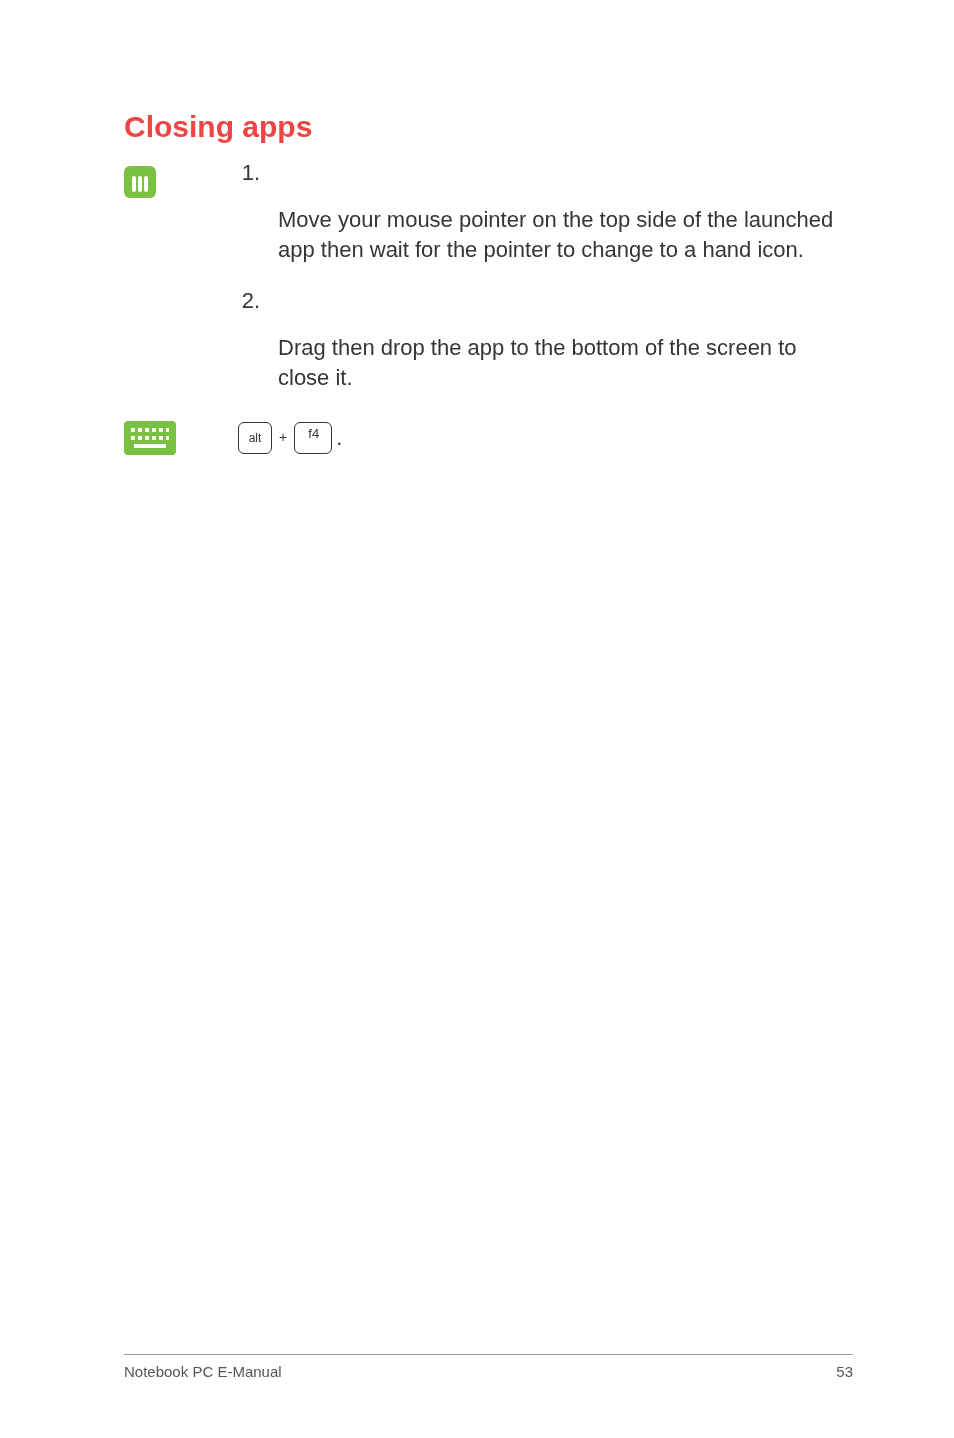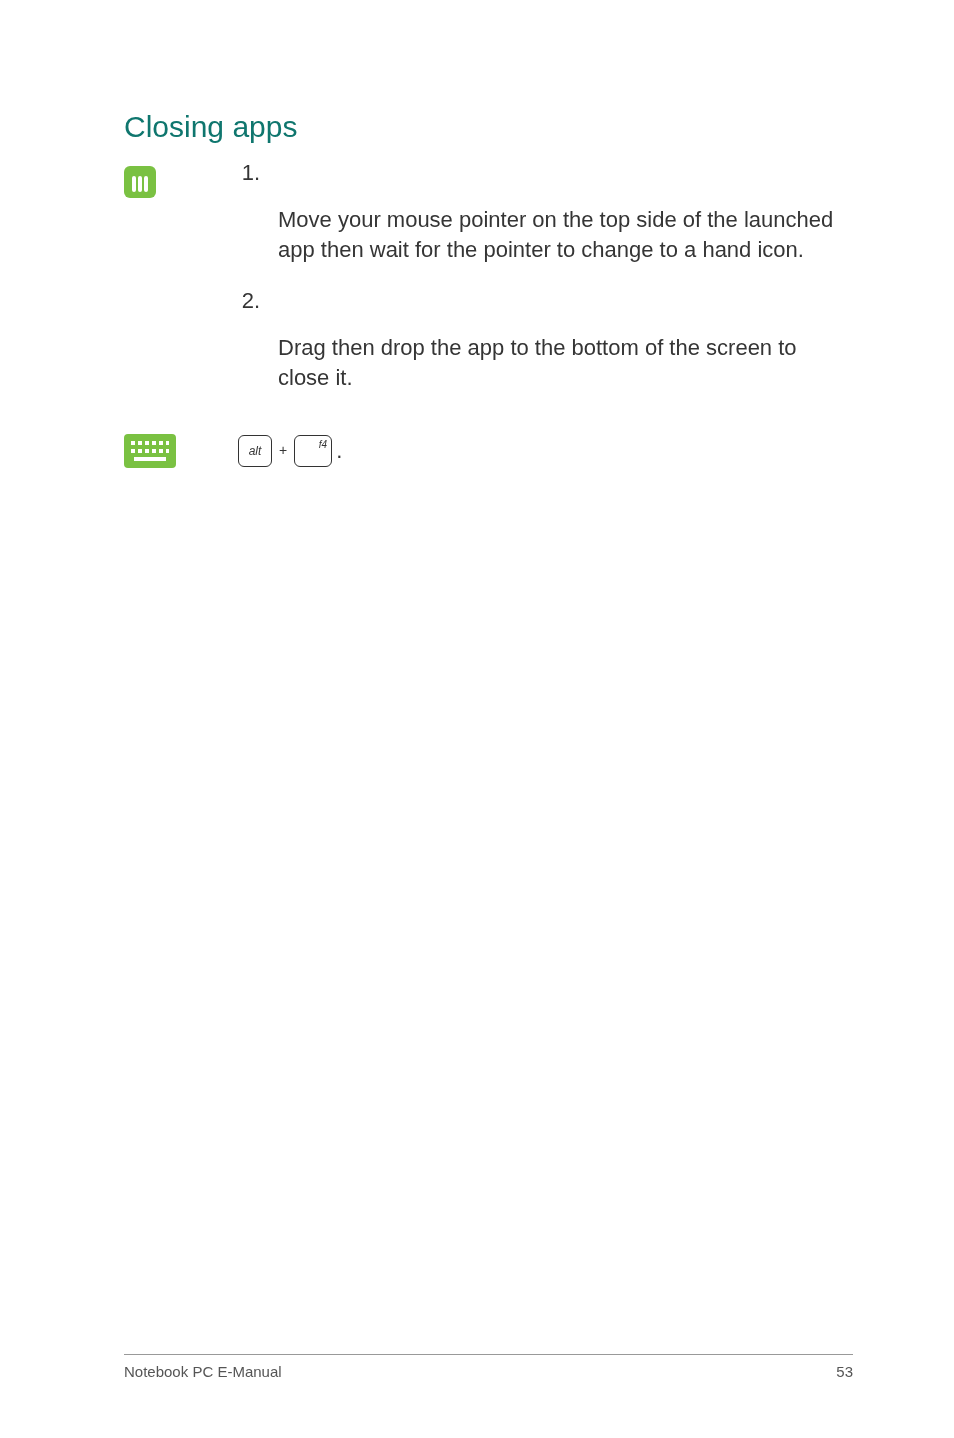--- a/index.html
+++ b/index.html
@@ -13,22 +13,22 @@
       font-family: "Segoe UI", Arial, sans-serif;
       background: #ffffff;
       position: relative;
       color: #333;
     }
     .content {
       padding: 110px 115px 0 124px;
     }
     .heading {
       font-size: 30px;
-      font-weight: normal;
-      color: #0f766e;
+      font-weight: bold;
+      color: #ef4444;
       margin-bottom: 14px;
     }
     .row-mouse {
       display: flex;
       align-items: flex-start;
     }
     .icon-mouse {
       width: 32px;
       height: 32px;
       background: #7ac142;
@@ -134,31 +134,30 @@
       line-height: 1.35;
     }
     .keycap {
       display: inline-flex;
       align-items: center;
       justify-content: center;
       border: 1.5px solid #333;
       border-radius: 6px;
       height: 32px;
       padding: 0 8px;
-      margin: 16px 4px;
+      margin: 3px 4px;
       font-size: 12px;
-      font-style: italic;
       min-width: 34px;
       position: relative;
     }
     .keycap.f4 {
       justify-content: flex-end;
       align-items: flex-start;
-      padding: 2px 4px;
-      font-size: 10px;
+      padding: 2px 12px;
+      font-size: 13px;
       min-width: 38px;
     }
     .plus {
       margin: 0 3px;
       font-size: 14px;
     }
     .footer {
       position: absolute;
       bottom: 58px;
       left: 124px;

